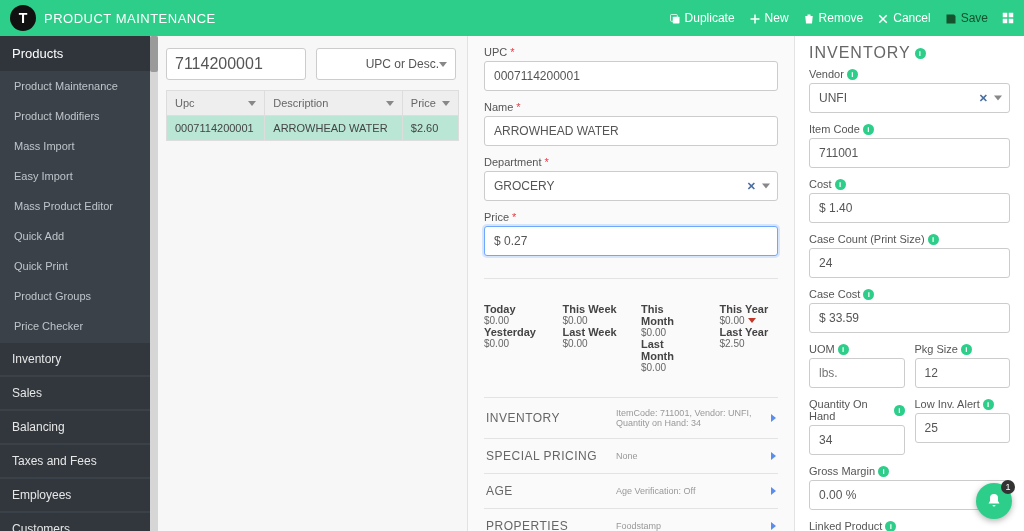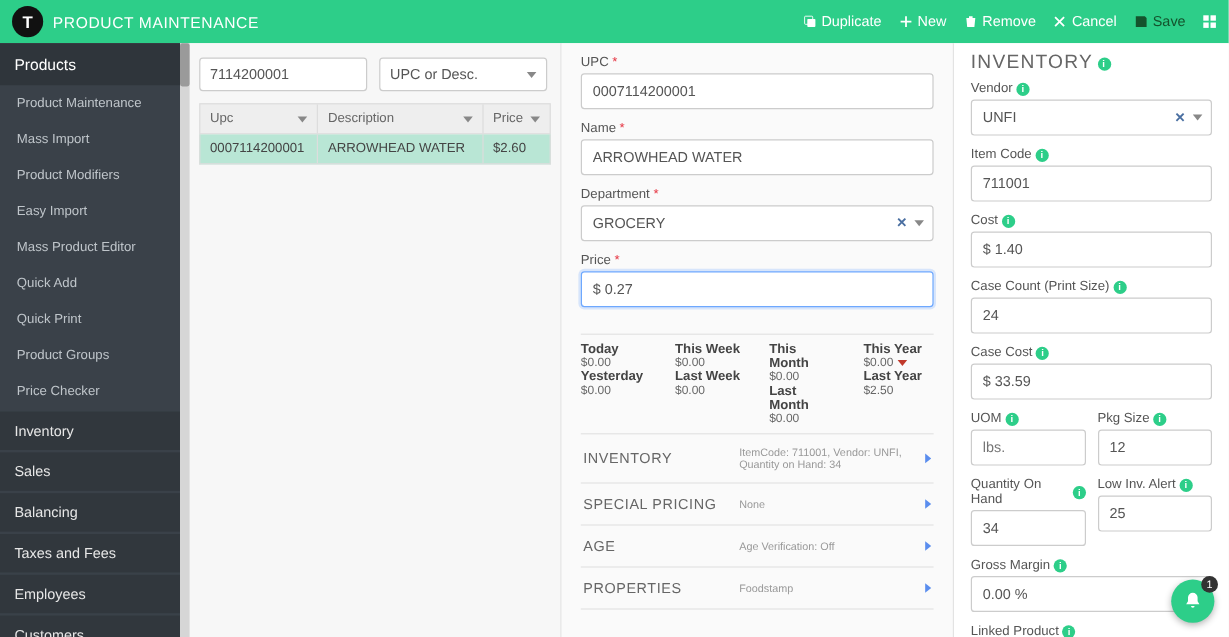--- a/index.html
+++ b/index.html
@@ -1,51 +1,51 @@
 <!DOCTYPE html>
 <html><head>
 <meta charset="utf-8">
 <style>
 *{box-sizing:border-box;margin:0;padding:0;font-family:Arial,Helvetica,sans-serif}
 body{width:1024px;height:531px;overflow:hidden;background:#f5f5f5;font-size:12px;color:#555}
 .topbar{height:36px;background:#2dce89;display:flex;align-items:center;padding:0 10px;color:#fff}
 .logo{width:26px;height:26px;border-radius:50%;background:#111;color:#fff;display:flex;align-items:center;justify-content:center;font-weight:bold;font-size:14px;margin-right:8px}
 .app-title{font-size:13px;letter-spacing:.5px;font-weight:500}
 .top-actions{margin-left:auto;display:flex;gap:14px;align-items:center;font-size:12px}
-.top-actions .act{display:flex;align-items:center;gap:4px;cursor:pointer}
+.top-actions .act{display:flex;align-items:flex-end;gap:4px;cursor:pointer}
 .top-actions .save{color:#14532d}
 .ico{width:12px;height:12px;display:inline-block}
 .body{display:flex;height:495px}
 .sidebar{width:150px;background:#3a4149;color:#c9c9c9;display:flex;flex-direction:column;font-size:12px}
 .sidebar .header{background:#2f353b;color:#fff;padding:10px 12px;font-size:13px}
 .sidebar .sub{padding:9px 14px;cursor:pointer;color:#bfc5ca;font-size:11px}
 .sidebar .sec{background:#31373d;color:#e7e7e7;padding:9px 12px;cursor:pointer;margin-top:2px}
 .track{width:8px;background:#d6d6d6;position:relative}
 .thumb{position:absolute;left:0;width:8px;background:#9a9a9a;height:36px;top:0;border-radius:2px}
 .list-pane{width:310px;background:#f7f7f7;padding:12px 8px;border-right:1px solid #e2e2e2}
 .search-row{display:flex;gap:10px;margin-bottom:10px}
-.txt{border:1px solid #ccc;border-radius:3px;padding:6px 8px;background:#fff;font-size:12px;color:#555;width:100%}
-.sel{border:1px solid #ccc;border-radius:3px;padding:6px 8px;background:#fff;font-size:12px;color:#555;display:flex;justify-content:space-between;align-items:center;cursor:pointer}
+.txt{border:1px solid #ccc;border-radius:3px;padding:6px 8px;background:#fff;font-size:16px;color:#555;width:100%}
+.sel{border:1px solid #ccc;border-radius:3px;padding:6px 8px;background:#fff;font-size:12px;color:#555;display:flex;justify-content:flex-end;align-items:center;cursor:pointer}
 .grid-head{display:flex;background:#eee;border:1px solid #ddd}
 .gh{padding:6px 8px;font-size:11px;color:#666;display:flex;align-items:center;justify-content:space-between;border-right:1px solid #ddd}
 .gh:last-child{border-right:none}
 .c1{width:100px}.c2{width:140px}.c3{width:56px}
 .grid-row{display:flex;background:#b9e6d5;border:1px solid #ddd;border-top:none}
 .gc{padding:6px 8px;font-size:11px;color:#444;border-right:1px solid #ddd}
 .gc:last-child{border-right:none}
 .form-pane{flex:1;background:#fafafa;padding:10px 16px;overflow:hidden}
 .fld{margin-bottom:10px}
 .lbl{font-size:11px;color:#555;margin-bottom:3px;display:flex;align-items:center;gap:3px}
 .req{color:#e63946}
 .info{width:11px;height:11px;border-radius:50%;background:#2dce89;color:#fff;font-size:8px;display:inline-flex;align-items:center;justify-content:center;font-weight:bold}
 .input{border:1px solid #ccc;border-radius:3px;padding:7px 9px;background:#fff;font-size:12px;color:#555;width:100%}
 .input.focus{border-color:#6ea8fe;box-shadow:0 0 0 2px rgba(110,168,254,.25)}
 .combo{position:relative}
 .combo .icons{position:absolute;right:8px;top:50%;transform:translateY(-50%);display:flex;gap:6px;align-items:center;color:#5577aa;font-size:11px}
-.stats{display:flex;gap:20px;border-top:1px solid #e3e3e3;border-bottom:1px solid #e3e3e3;padding:6px 0;margin-top:22px}
+.stats{display:flex;gap:20px;border-top:1px solid #e3e3e3;border-bottom:1px solid #e3e3e3;padding:24px 0;margin-top:22px}
 .stat-col{flex:1}
 .stat-col .t{font-size:11px;font-weight:bold;color:#444}
 .stat-col .v{font-size:10px;color:#666;display:flex;align-items:center;gap:3px}
 .section{display:flex;align-items:center;justify-content:space-between;border-bottom:1px solid #e3e3e3;padding:10px 2px;cursor:pointer}
 .section .name{font-size:12px;color:#666;letter-spacing:.5px;width:130px}
 .section .meta{font-size:9px;color:#999;flex:1}
 .inv-pane{width:230px;background:#fff;padding:8px 14px;border-left:1px solid #e3e3e3;overflow:hidden}
 .inv-title{font-size:16px;color:#666;letter-spacing:1px;margin-bottom:6px;display:flex;align-items:center;gap:4px}
 .row2{display:flex;gap:10px}
 .row2>.fld{flex:1}
@@ -101,22 +101,22 @@
           <rect x="9" y="9" width="6" height="6"></rect>
         </svg>
       </div>
   </div>
 </div>
 
 <div class="body">
   <div class="sidebar">
     <div class="header">Products</div>
     <div class="sub">Product Maintenance</div>
+    <div class="sub">Product Modifiers</div>
     <div class="sub">Mass Import</div>
-    <div class="sub">Product Modifiers</div>
     <div class="sub">Easy Import</div>
     <div class="sub">Mass Product Editor</div>
     <div class="sub">Quick Add</div>
     <div class="sub">Quick Print</div>
     <div class="sub">Product Groups</div>
     <div class="sub">Price Checker</div>
     <div class="sec">Inventory</div>
     <div class="sec">Sales</div>
     <div class="sec">Balancing</div>
     <div class="sec">Taxes and Fees</div>

